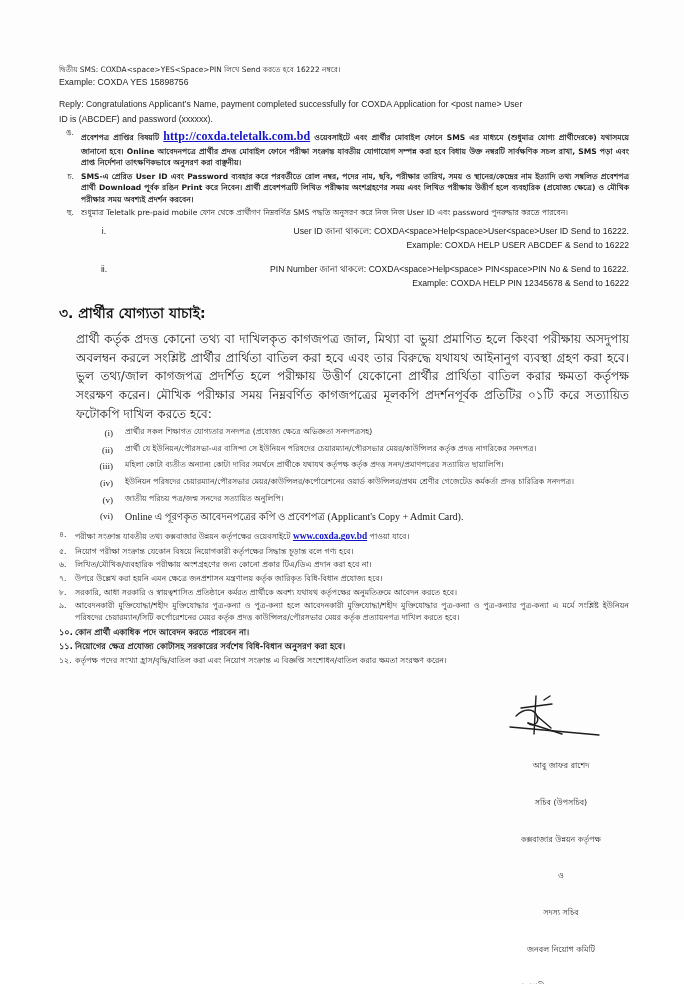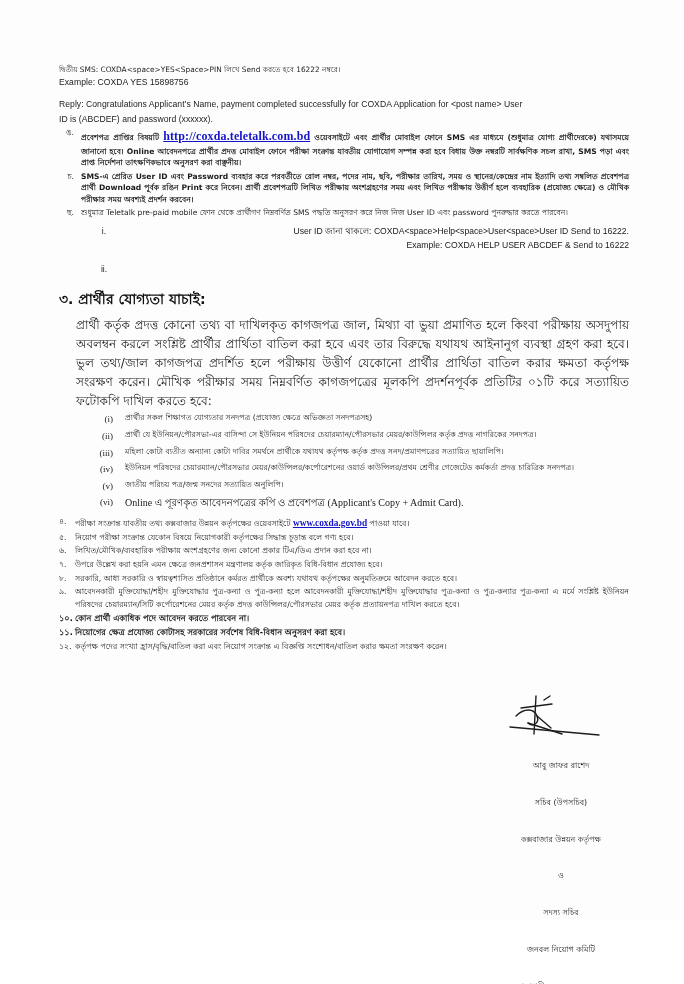--- a/index.html
+++ b/index.html
@@ -259,20 +259,24 @@
     <ul class="romanlist">
       <li>
         <span class="rnum">i.</span>
         <span class="rbody">
           <span>User ID জানা থাকলে: COXDA&lt;space&gt;Help&lt;space&gt;User&lt;space&gt;User ID Send to 16222.</span><br>
           <span>Example: COXDA HELP USER ABCDEF &amp; Send to 16222</span>
         </span>
       </li>
       <li>
         <span class="rnum">ii.</span>
+        <span class="rbody">
+          <span>PIN Number জানা থাকলে: COXDA&lt;space&gt;Help&lt;space&gt; PIN&lt;space&gt;PIN No &amp; Send to 16222.</span><br>
+          <span>Example: COXDA HELP PIN 12345678 &amp; Send to 16222</span>
+        </span>
       </li>
     </ul>
 
     <div>
       <div class="sec-head">৩. প্রার্থীর যোগ্যতা যাচাই:</div>
       <div class="sec-body">প্রার্থী কর্তৃক প্রদত্ত কোনো তথ্য বা দাখিলকৃত কাগজপত্র জাল, মিথ্যা বা ভুয়া প্রমাণিত হলে কিংবা পরীক্ষায় অসদুপায় অবলম্বন করলে সংশ্লিষ্ট প্রার্থীর প্রার্থিতা বাতিল করা হবে এবং তার বিরুদ্ধে যথাযথ আইনানুগ ব্যবস্থা গ্রহণ করা হবে। ভুল তথ্য/জাল কাগজপত্র প্রদর্শিত হলে পরীক্ষায় উত্তীর্ণ যেকোনো প্রার্থীর প্রার্থিতা বাতিল করার ক্ষমতা কর্তৃপক্ষ সংরক্ষণ করেন। মৌখিক পরীক্ষার সময় নিম্নবর্ণিত কাগজপত্রের মূলকপি প্রদর্শনপূর্বক প্রতিটির ০১টি করে সত্যায়িত ফটোকপি দাখিল করতে হবে:</div>
 
       <ul class="parenlist">
         <li>
           <span class="pnum">(i)</span>

